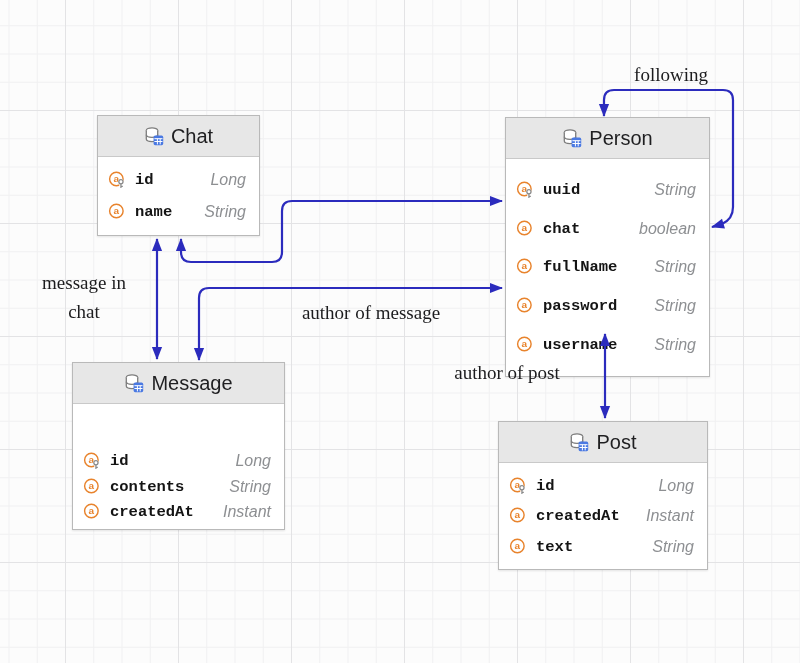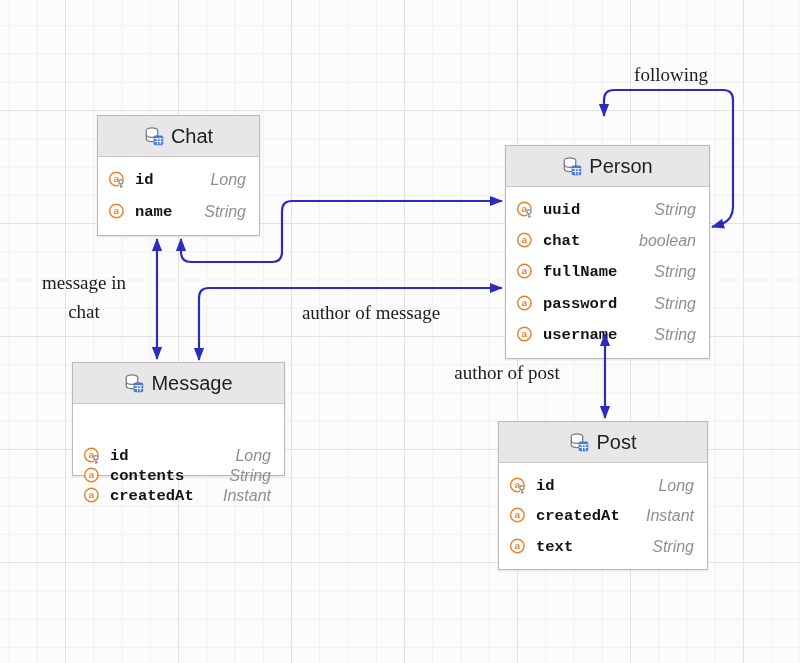--- a/index.html
+++ b/index.html
@@ -22,22 +22,22 @@
   #arrows .rel{stroke:var(--arrow-color); stroke-width:2.2; fill:none; stroke-linejoin:round;}
   #arrows marker path{fill:var(--arrow-color); stroke:none;}
 
   .entity{
     position:absolute; z-index:2;
     background:#ffffff; border:1px solid #b9b9b9;
     box-shadow:0 1px 2px rgba(0,0,0,.10);
     display:flex; flex-direction:column; box-sizing:border-box;
   }
   .entity-chat   {left:97px;  top:115px; width:163px; height:121px;}
-  .entity-person {left:505px; top:117px; width:205px; height:214px;margin-top:28px;}
-  .entity-message{left:72px;  top:362px; width:213px; height:114px;gap:40px;}
+  .entity-person {left:505px; top:117px; width:205px; height:260px;}
+  .entity-message{left:72px;  top:362px; width:213px; height:168px;gap:40px;}
   .entity-post   {left:498px; top:421px; width:210px; height:149px;}
 
   .entity-header{
     height:40px; flex:0 0 40px; background:#e7e7e7; border-bottom:1px solid #c9c9c9;
     display:flex; align-items:center; justify-content:center; gap:7px;
     font-size:20px; color:#1f1f21;
   }
   .entity-body{flex:1; display:flex; flex-direction:column; justify-content:space-evenly; padding:2px 0;}
   .field-row{display:flex; align-items:center; gap:8px; padding:0 13px 0 10px;}
   .field-name{font-weight:700; font-size:15.5px; color:#141414; white-space:nowrap;font-family:Liberation Mono, monospace;}

